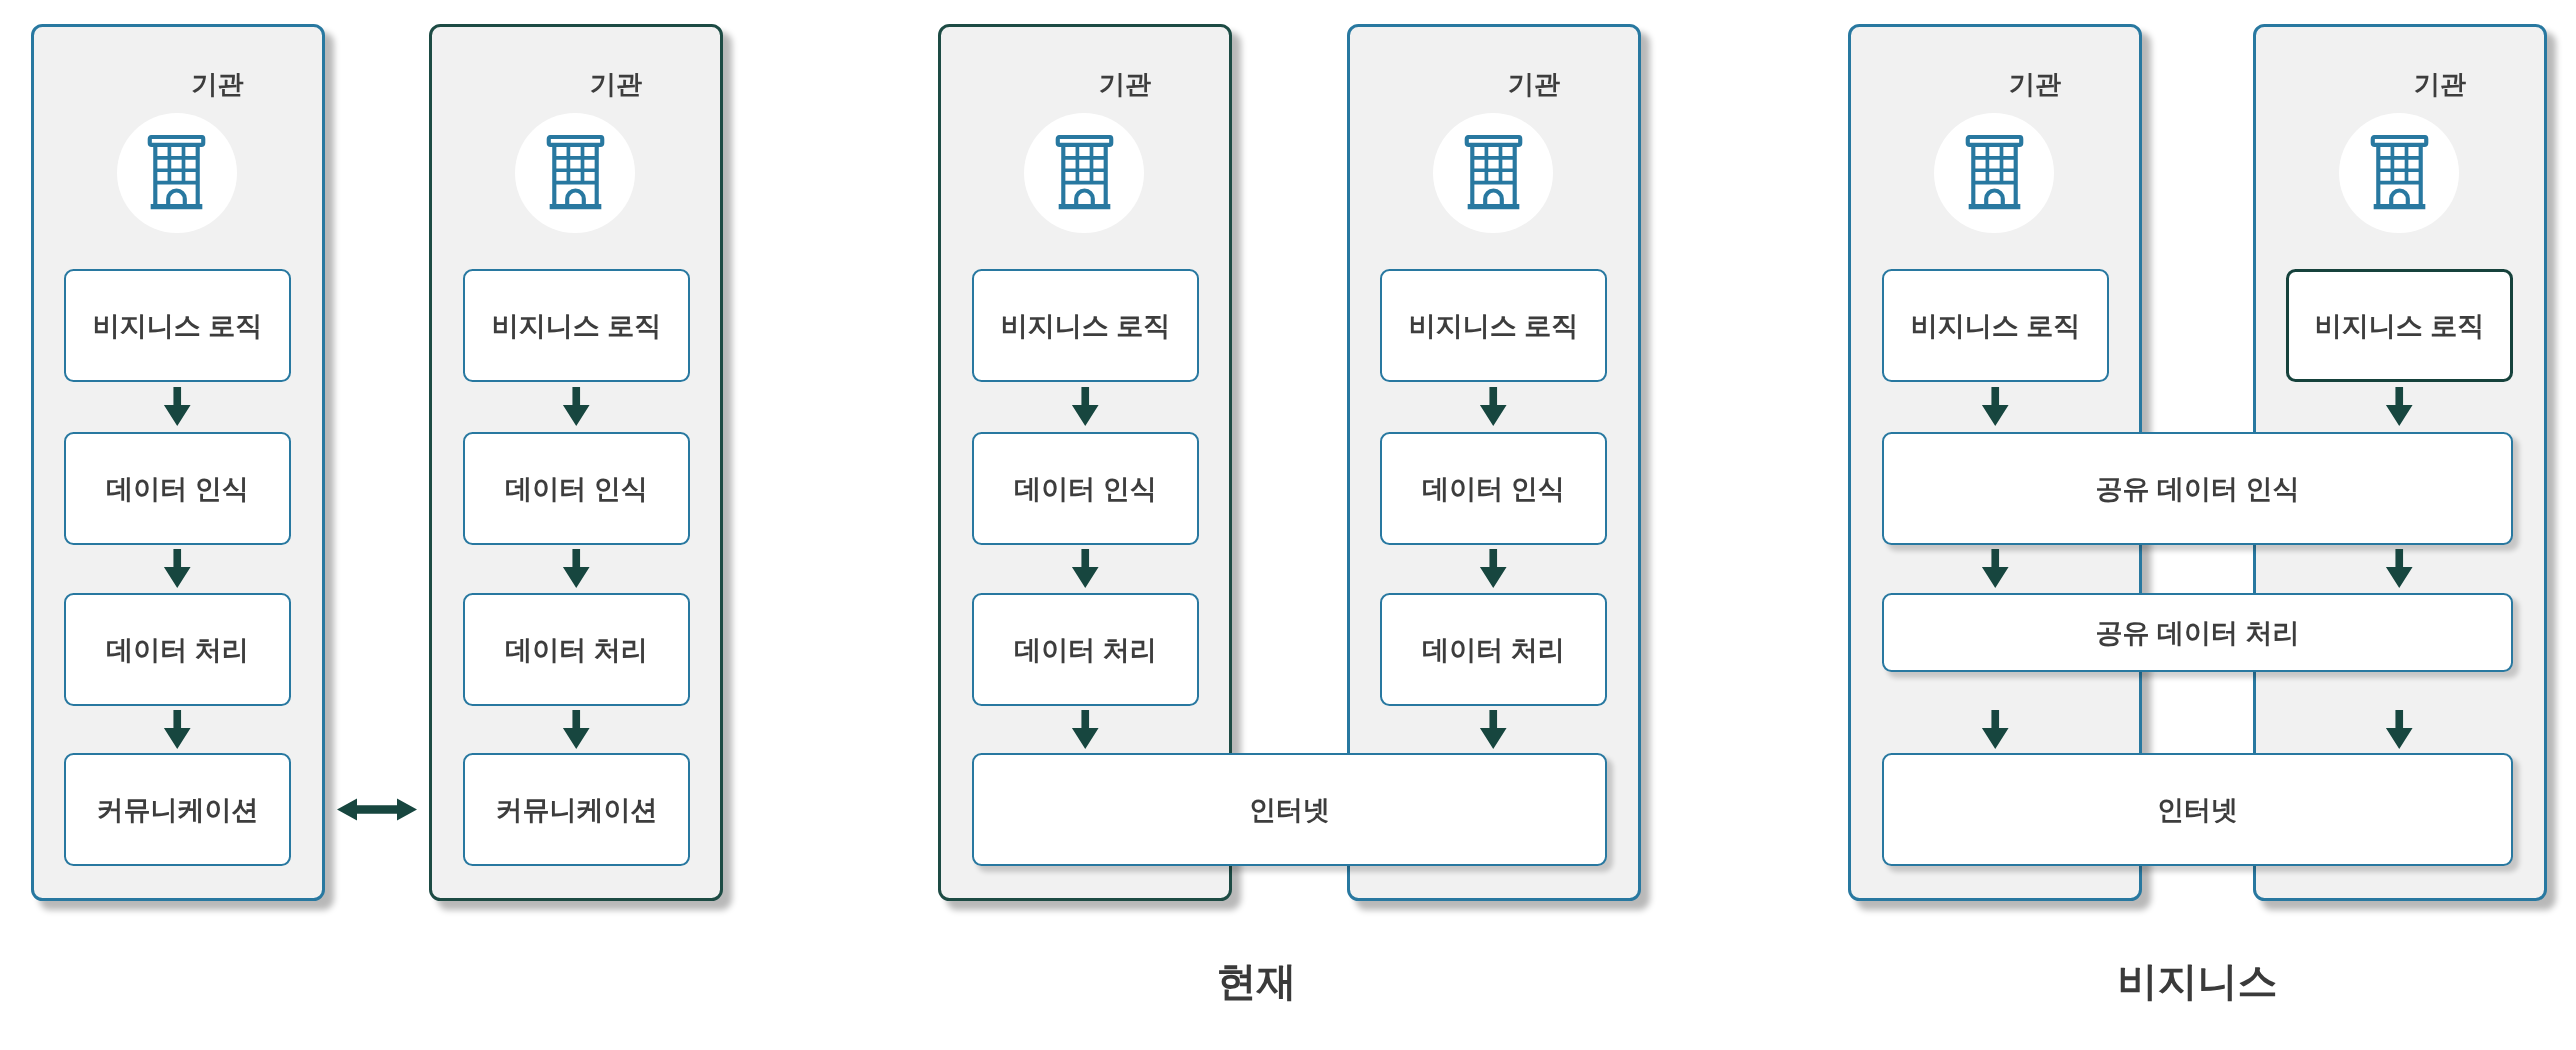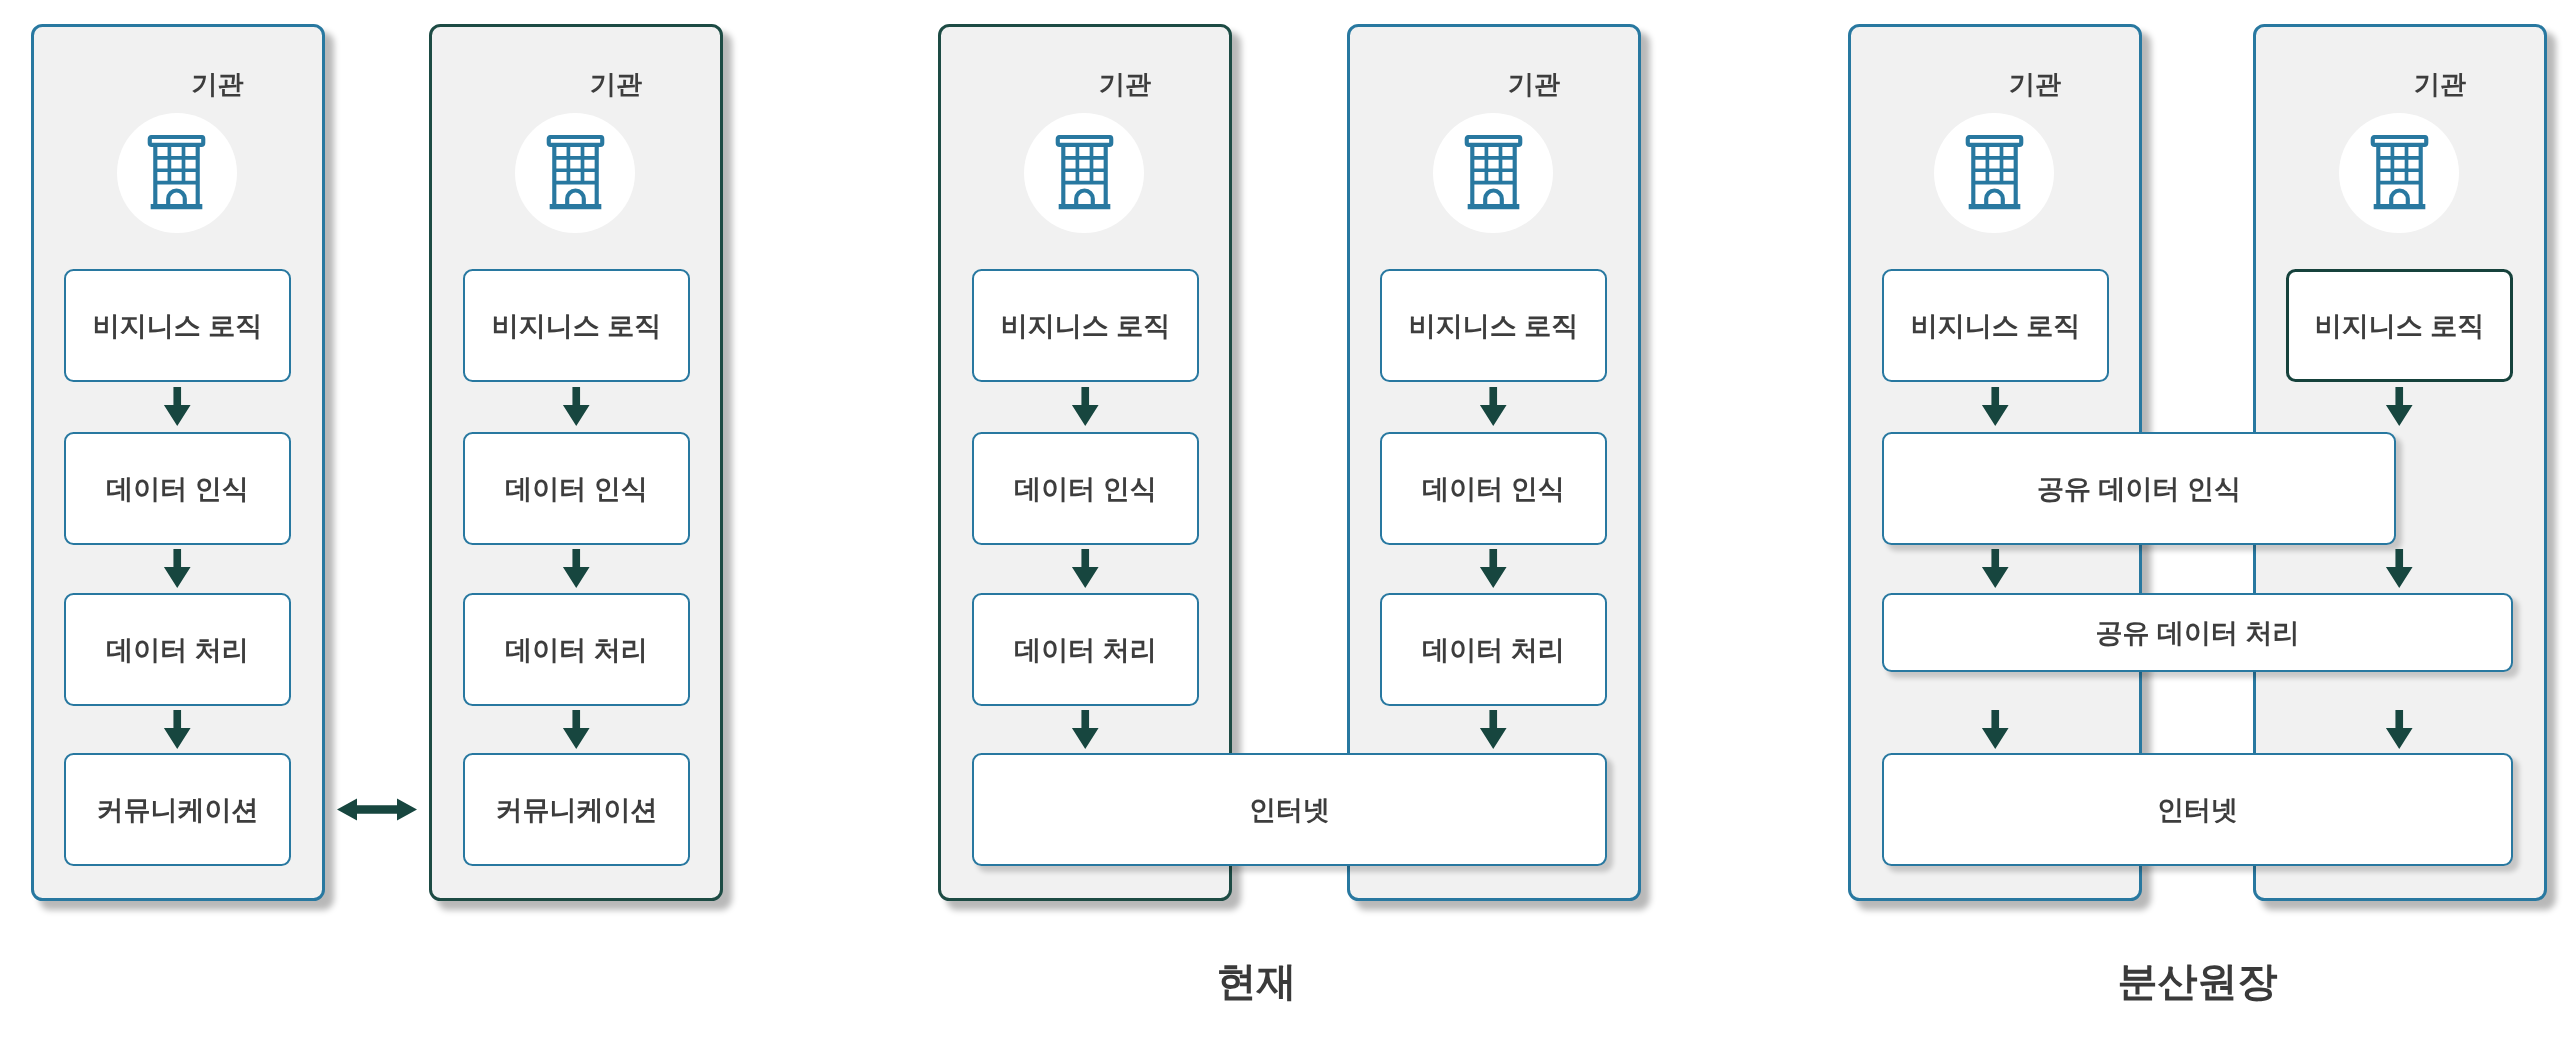--- a/index.html
+++ b/index.html
@@ -304,24 +304,24 @@
     <div class="arrow" style="left: 2384px; top: 549px; width: 30.5px; height: 40px;">
       <svg width="30.5" height="40" viewBox="0 0 32 42">
         <path d="M12 0 h8 v19 h10 L16 41 L2 19 h10 Z" fill="#17463f"></path>
       </svg>
     </div>
     <div class="arrow" style="left: 2384px; top: 710px; width: 30.5px; height: 40px;">
       <svg width="30.5" height="40" viewBox="0 0 32 42">
         <path d="M12 0 h8 v19 h10 L16 41 L2 19 h10 Z" fill="#17463f"></path>
       </svg>
     </div>
-    <div class="shared-box" style="left: 1882px; top: 432px; width: 514px; height: 113px; border: 2.9px solid rgb(40, 120, 160);">
+    <div class="shared-box" style="left: 1882px; top: 432px; width: 631px; height: 113px; border: 2.9px solid rgb(40, 120, 160);">
       <div style="">공유 데이터 인식</div>
     </div>
     <div class="shared-box" style="left: 1882px; top: 593px; width: 631px; height: 79px; border: 2.9px solid rgb(40, 120, 160);">
       <div style="">공유 데이터 처리</div>
     </div>
     <div class="shared-box" style="left: 1882px; top: 753px; width: 631px; height: 113px; border: 2.9px solid rgb(40, 120, 160);">
       <div style="">인터넷</div>
     </div>
-    <div class="group-caption" style="left: 1959px;">분산원장</div>
+    <div class="group-caption" style="left: 1959px;">비지니스</div>
   </div>
 
 
 </body></html>

